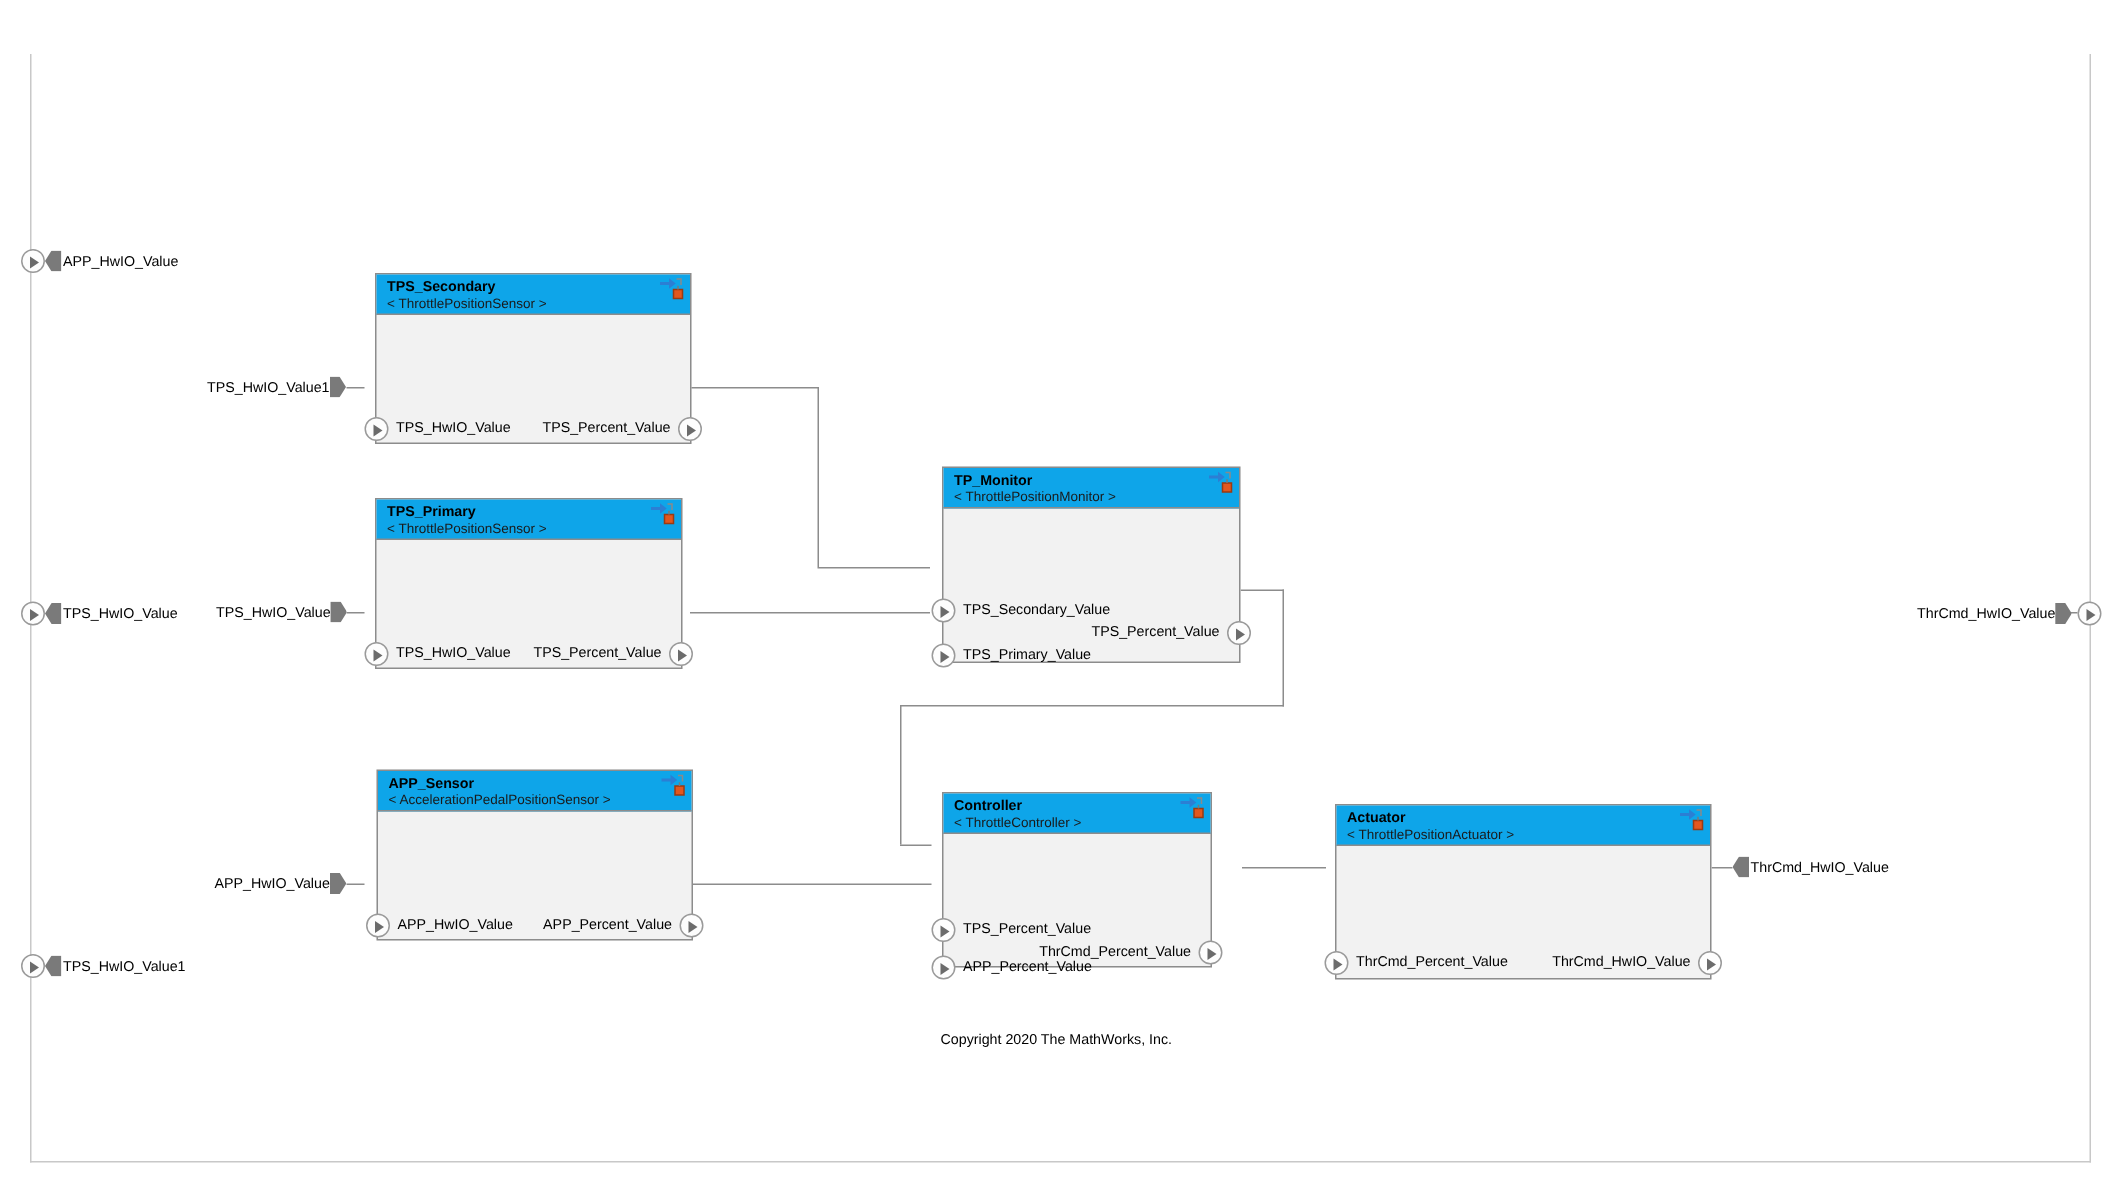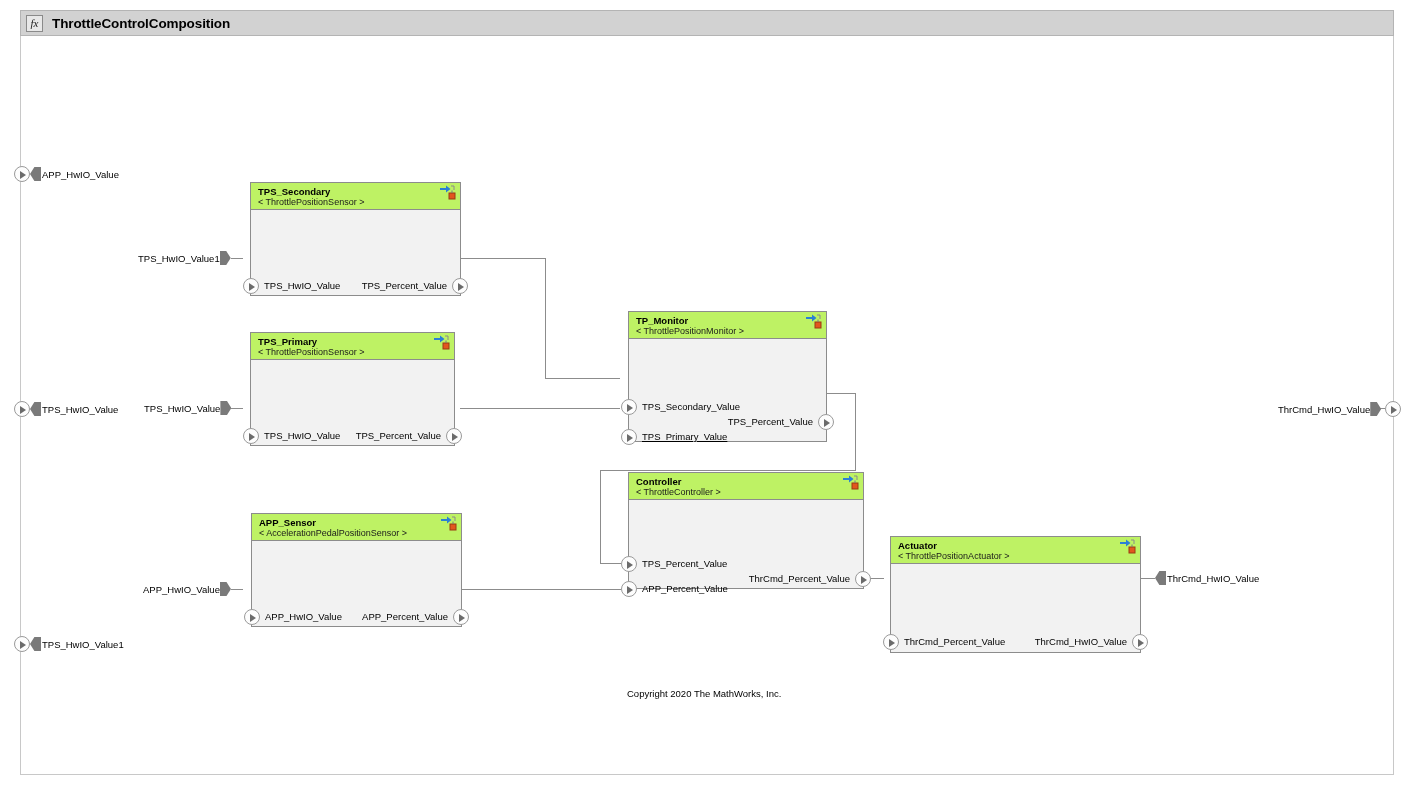--- a/index.html
+++ b/index.html
@@ -61,21 +61,21 @@
     font-size: 9.5px; color: #000;
   }
 
   
   .component {
     position: absolute;
     border: 1px solid #8c8c8c;
     background: #f2f2f2;
   }
   .comp-header {
-    background: #bef264;
+    background: #0ea5e9;
     border-bottom: 1px solid #8c8c8c;
     padding: 4px 6px 4px 7px;
     position: relative;
     height: 27px;
   }
   .comp-name {
     font-size: 9.5px; font-weight: bold; color: #000;
     line-height: 10px; display: block;
   }
   .comp-stereotype {
@@ -157,24 +157,20 @@
     background: #8c8c8c;
   }
   .wire.h { height: 1px; }
   .wire.v { width: 1px; }
 </style>
 </head>
 <body>
 
 <div id="canvas">
 
-  <div id="titlebar">
-    <div id="fx-icon">fx</div>
-    <div id="model-title">ThrottleControlComposition</div>
-  </div>
 
   <div id="frame"></div>
 
   <div id="copyright">Copyright 2020 The MathWorks, Inc.</div>
 
   <div class="wire h" style="left:460px; top:258px; width:86px;"></div>
   <div class="wire v" style="left:545px; top:258px; height:120px;"></div>
   <div class="wire h" style="left:545px; top:378px; width:75px;"></div>
 
   <div class="wire h" style="left:460px; top:408px; width:160px;"></div>
@@ -306,28 +302,28 @@
         <rect x="11" y="8" width="6" height="6" fill="#e2571e" stroke="#9a3a12" stroke-width="1"></rect>
         <path d="M14 5.5 L14 8" stroke="#7a7a7a" stroke-width="1" fill="none"></path>
         <path d="M13 1 L16 1 L16 5" stroke="#8a8a8a" stroke-width="1" fill="none"></path>
       </svg>
     </div>
     <div class="comp-body">
       <div class="port left" style="top:60px;"></div>
       <span class="port-label in" style="top:62px;text-align:right;">TPS_Secondary_Value</span>
 
       <div class="port left" style="top:90px;"></div>
-      <span class="port-label in" style="top:92px;text-decoration:underline;">TPS_Primary_Value</span>
+      <span class="port-label in" style="top:92px;">TPS_Primary_Value</span>
 
       <div class="port right" style="top:75px;"></div>
       <span class="port-label out" style="top:77px;">TPS_Percent_Value</span>
     </div>
   </div>
 
-  <div class="component" style="left:628px; top:472px; width:236px; height:117px;">
+  <div class="component" style="left:628px; top:528px; width:180px; height:117px;">
     <div class="comp-header">
       <span class="comp-name">Controller</span>
       <span class="comp-stereotype">&lt; ThrottleController &gt;</span>
       <svg class="comp-badge" viewBox="0 0 18 16">
         <path d="M2 3 L8 3 L8 0.5 L12.5 4 L8 7.5 L8 5 L2 5 Z" fill="#2b7fd4"></path>
         <rect x="11" y="8" width="6" height="6" fill="#e2571e" stroke="#9a3a12" stroke-width="1"></rect>
         <path d="M14 5.5 L14 8" stroke="#7a7a7a" stroke-width="1" fill="none"></path>
         <path d="M13 1 L16 1 L16 5" stroke="#8a8a8a" stroke-width="1" fill="none"></path>
       </svg>
     </div>

